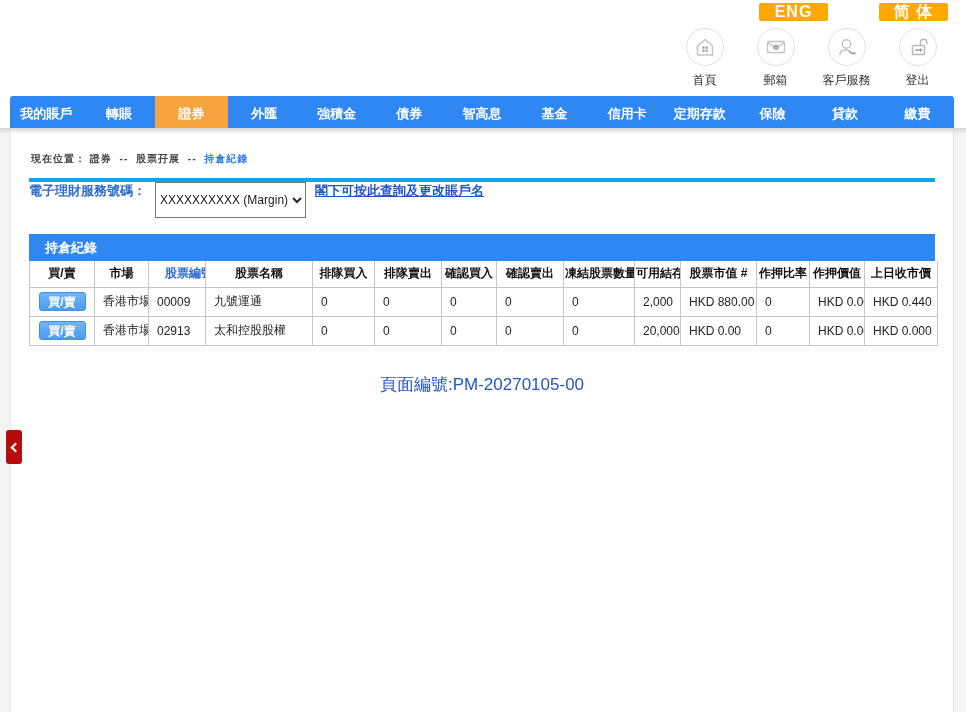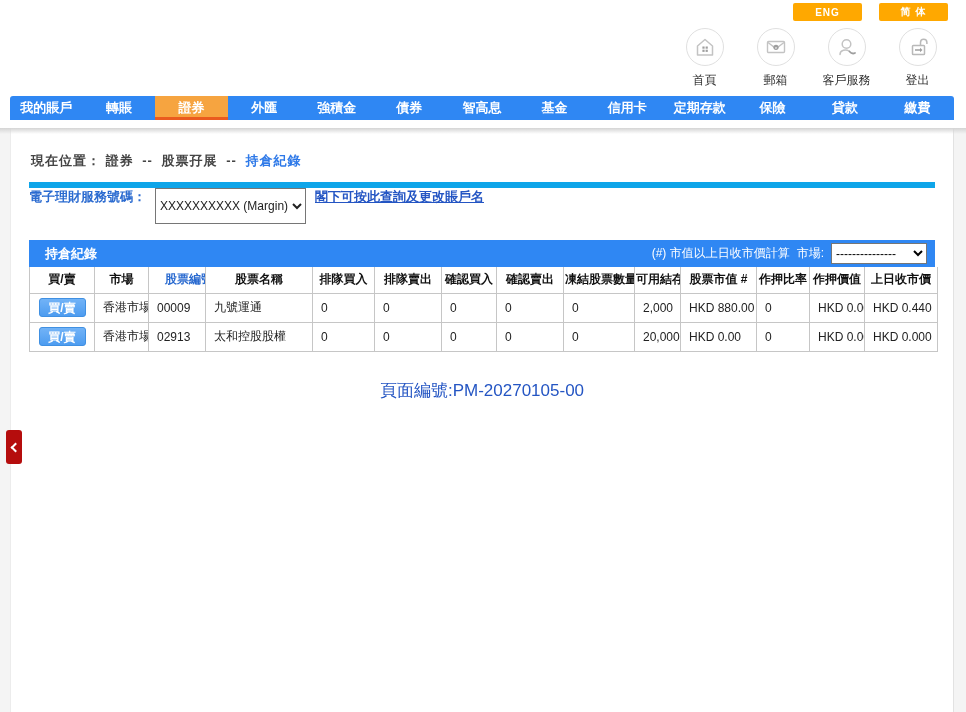--- a/index.html
+++ b/index.html
@@ -7,56 +7,56 @@
   body {
     font-family: "Liberation Sans", "DejaVu Sans", sans-serif;
     background:#ffffff; position:relative; overflow:hidden;
   }
 
   
   .top-header { position:absolute; top:0; left:0; right:0; height:96px; background:#fff; }
   .lang-buttons { position:absolute; top:3px; right:18px; display:flex; gap:17px; }
   .lang-btn {
     width:69px; height:18px; background:#FFA800; color:#fff; font-weight:bold;
-    font-size:10px; display:flex; align-items:center; justify-content:center;
-    border-radius:2px; letter-spacing:1px; cursor:pointer;
+    font-size:16px; display:flex; align-items:center; justify-content:center;
+    border-radius:2px; letter-spacing:1px; cursor:pointer;margin-left:34px;
   }
   .quick-icons { position:absolute; top:28px; right:13px; display:flex; }
   .quick-item { width:71px; display:flex; flex-direction:column; align-items:center; cursor:pointer; }
   .icon-circle {
     width:38px; height:38px; border:1px solid #e0e0e0; border-radius:50%;
     display:flex; align-items:center; justify-content:center; background:#fff;
   }
   .quick-label { margin-top:6px; font-size:12px; color:#333; }
 
   
   .main-nav {
-    position:absolute; top:96px; left:10px; right:12px; height:24px;
+    position:absolute; top:96px; left:10px; right:12px; height:36px;
     background:#2F87F3; display:flex; border-radius:3px 3px 0 0; overflow:hidden;
   }
   .nav-item {
     flex:1; color:#fff; font-weight:bold; font-size:13px;
     display:flex; align-items:center; justify-content:center; cursor:pointer; white-space:nowrap;
   }
   .nav-item.active { background:#F6A440; box-shadow: inset 0 -3px 0 #EA5B1F; }
   .nav-shadow {
     position:absolute; top:128px; left:0; right:0; height:6px;
     background:linear-gradient(#d4d4d4, rgba(212,212,212,0)); pointer-events:none; z-index:3;
   }
 
   
   .page-body { position:absolute; top:128px; left:0; right:0; bottom:0; background:#f4f4f4; }
   .content-panel {
     position:absolute; left:10px; right:12px; top:0; bottom:0;
     background:#fff; padding:0 18px; border-left:1px solid #ececec; border-right:1px solid #e2e2e2;
   }
 
   .breadcrumb {
-    padding:24px 2px 12px 2px; font-size:13px; font-weight:bold; color:#444;
-    border-bottom:6px solid #0ea5e9; letter-spacing:1px;
+    padding:24px 2px 12px 2px; font-size:10px; font-weight:bold; color:#444;
+    border-bottom:4px solid #0ea5e9; letter-spacing:1px;
   }
   .breadcrumb .crumb { color:#444; }
   .breadcrumb .crumb-active { color:#2E79E8; cursor:pointer; }
   .breadcrumb .sep { color:#444; padding:0 4px; }
 
   .account-row {
     display:flex; align-items:flex-start;
     font-size:13px; font-weight:bold; color:#2B6BD0;
   }
   .account-select {
@@ -199,27 +199,20 @@
       <span>電子理財服務號碼：</span>
       <select class="account-select">
         <option>XXXXXXXXXX (Margin)</option>
       </select>
       <span class="account-link">閣下可按此查詢及更改賬戶名</span>
     </div>
 
     <div class="positions-section">
       <div class="section-bar">
         <span>持倉紀錄</span>
-        <span class="bar-right">
-          <span>(#) 市值以上日收市價計算</span>
-          <span>市場:</span>
-          <select class="market-select">
-            <option>---------------</option>
-          </select>
-        </span>
       </div>
 
       <table class="positions-table">
         <colgroup>
           <col style="width:65px">
             <col style="width:54px">
             <col style="width:57px">
           <col style="width:107px">
             <col style="width:62px">
             <col style="width:67px">

